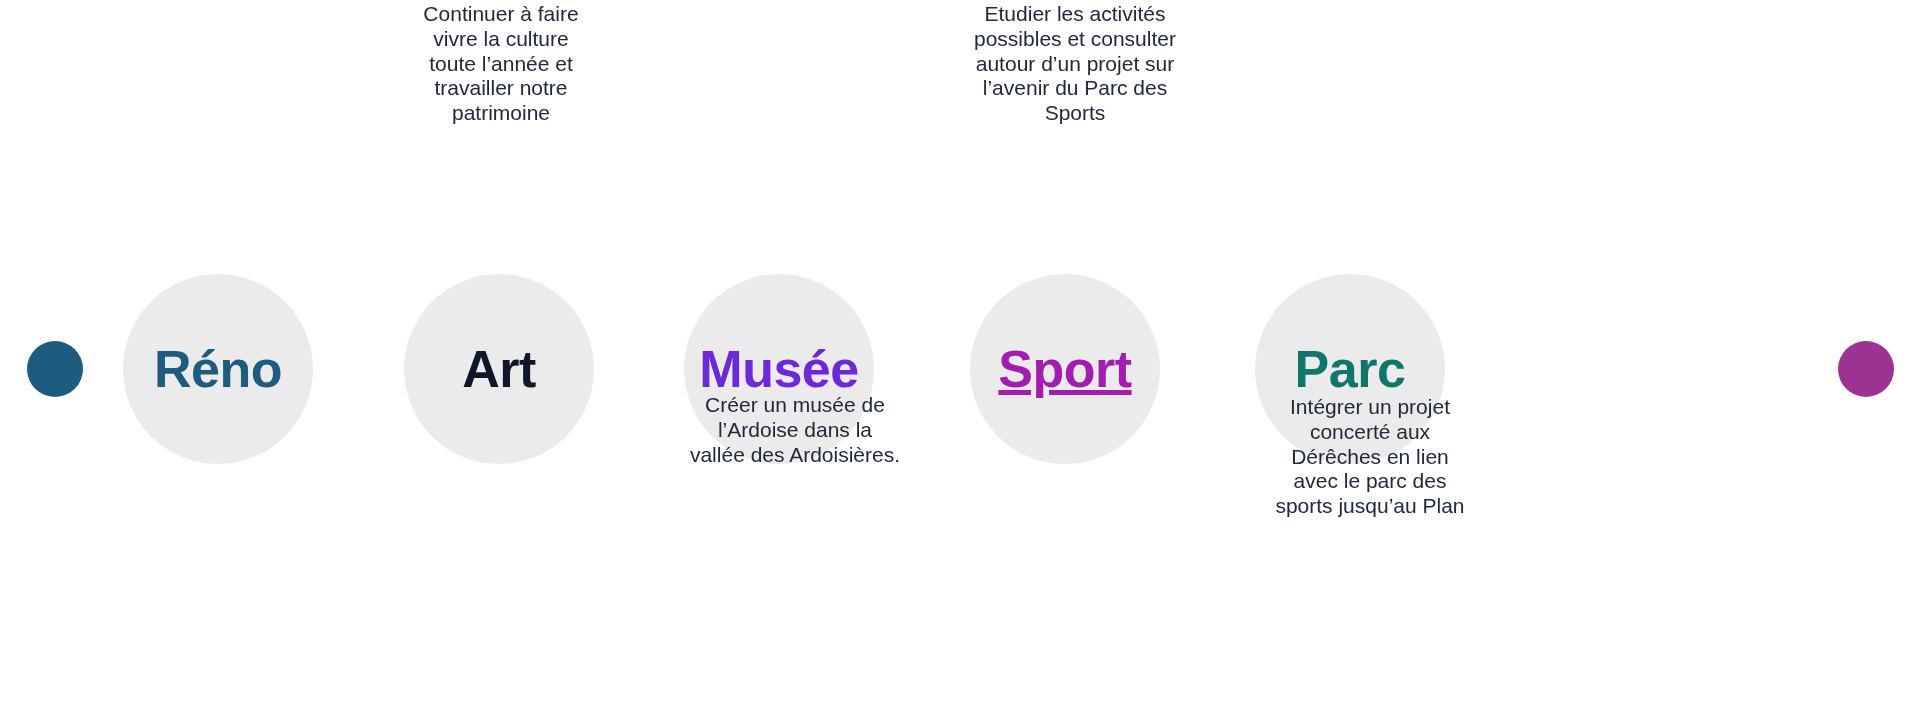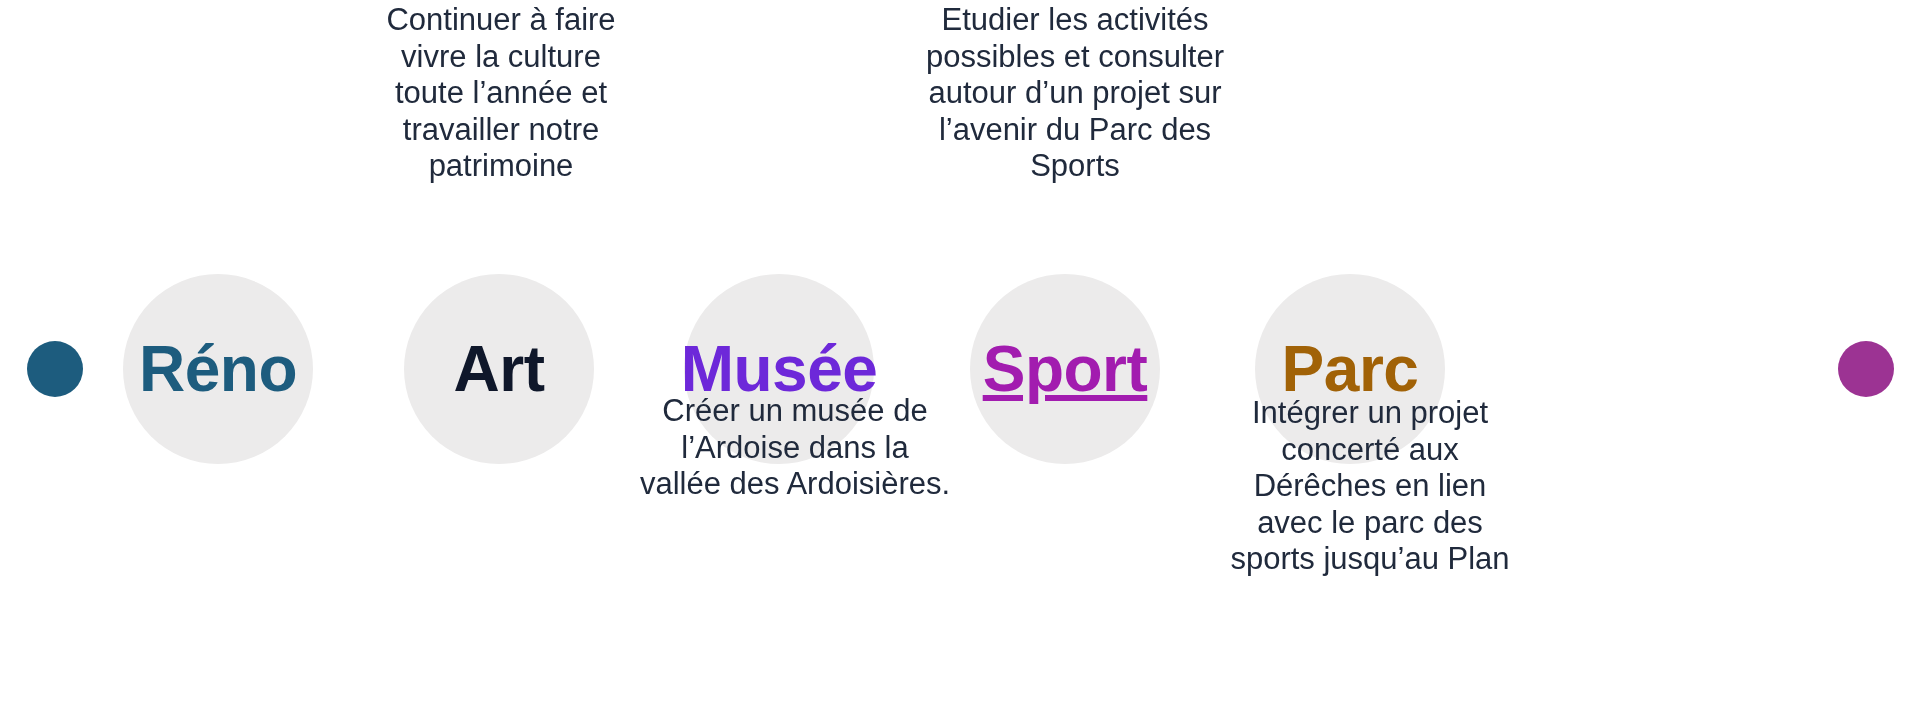--- a/index.html
+++ b/index.html
@@ -13,31 +13,31 @@
   #stage{position:absolute;inset:0;width:1920px;height:719px;}
   .wave-layer{position:absolute;left:0;top:0;width:1920px;height:719px;}
   .node{
     position:absolute;
     width:190px;height:190px;
     border-radius:50%;
     background:#ecebeb;
     display:flex;align-items:center;justify-content:center;
   }
   .node-label{
-    font-size:64px;
+    font-size:52px;
     font-weight:bold;
     letter-spacing:-0.5px;
     line-height:1;
     white-space:nowrap;
   }
   .caption{
     position:absolute;
     text-align:center;
     color:#1f2937;
-    font-size:31px;
+    font-size:21px;
     line-height:1.18;
     color:#202a3c;
     white-space:pre-line;
   }
 </style>
 </head>
 <body>
 
 <div id="stage">
 
@@ -94,21 +94,21 @@
 
   <div class="node" style="left:684px;top:274px;">
     <span class="node-label" style="color:#6d28d9;">Musée</span>
   </div>
 
   <div class="node" style="left:970px;top:274px;">
     <span class="node-label" style="color:#a21caf;text-decoration:underline;">Sport</span>
   </div>
 
   <div class="node" style="left:1255px;top:274px;">
-    <span class="node-label" style="color:#a16207;">Parc</span>
+    <span class="node-label" style="color:#0f766e;">Parc</span>
   </div>
 
 
   <div class="caption" style="left:356px;top:2px;width:290px;">Continuer à faire
 vivre la culture
 toute l’année et
 travailler notre
 patrimoine</div>
 
   <div class="caption" style="left:630px;top:393px;width:330px;">Créer un musée de

